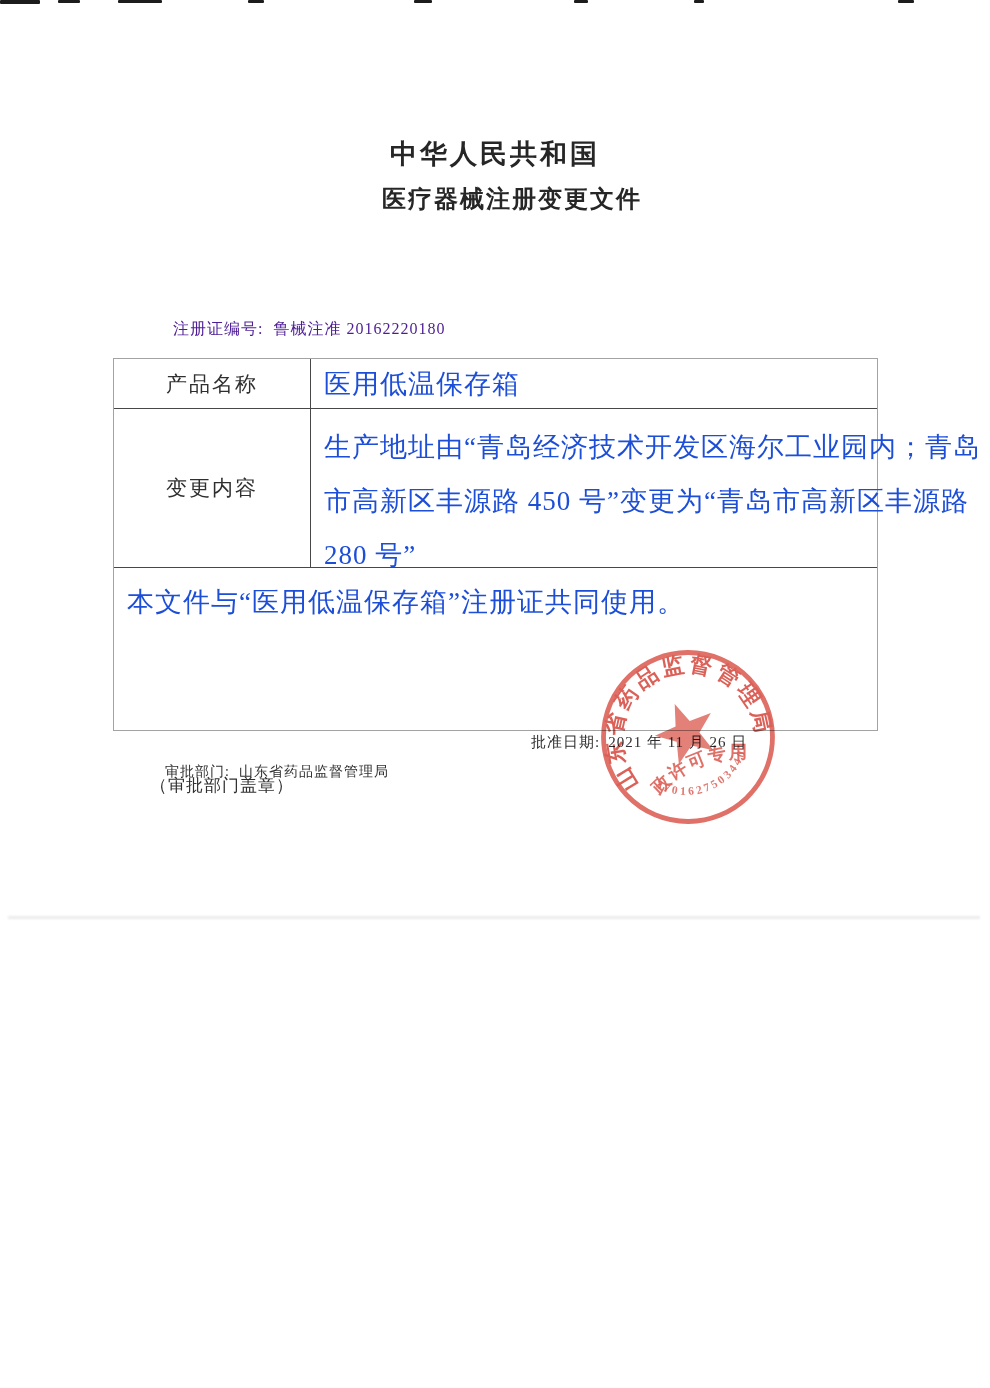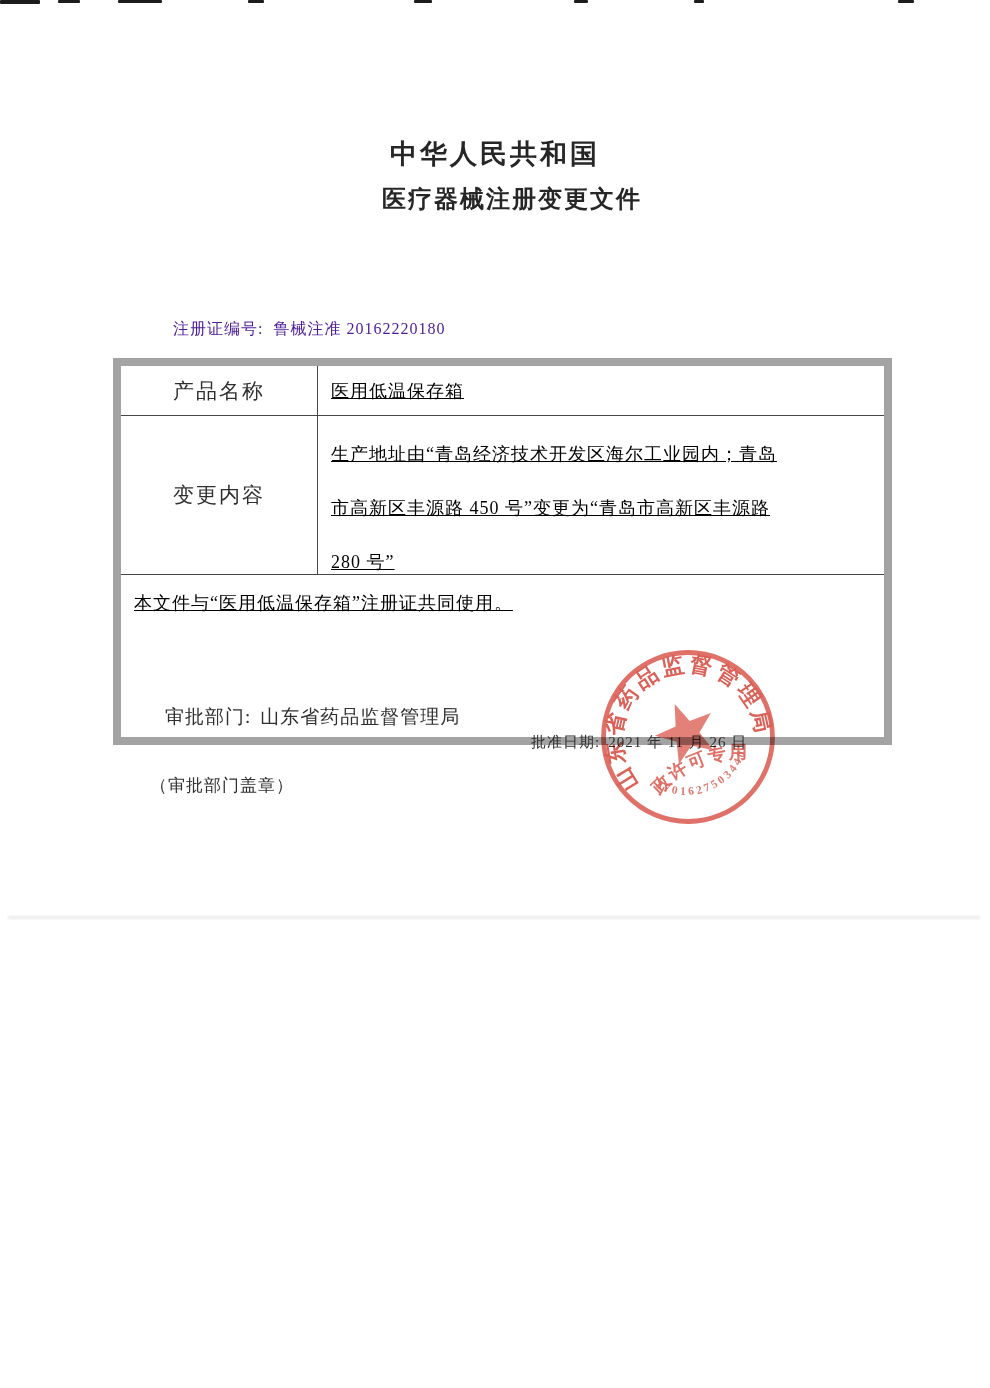--- a/index.html
+++ b/index.html
@@ -18,40 +18,40 @@
   .title-line1{font-size:27px;font-weight:700;letter-spacing:3px;line-height:32px;}
   .title-line2{font-size:24px;font-weight:700;letter-spacing:2px;line-height:32px;margin-top:13px;padding-left:34px;}
 
   
   .reg-line{position:absolute;left:173px;top:319px;font-size:16px;color:#4c1d95;letter-spacing:1px;}
   .reg-line .val{margin-left:10px;}
 
   
   .doc-table{
     position:absolute;left:113px;top:358px;width:763px;
-    border:8px solid #a3a3a3;display:flex;flex-direction:column;background:transparent;
+    border:1px solid #a3a3a3;display:flex;flex-direction:column;background:transparent;
   }
   .t-row{display:flex;}
   .t-row + .t-row{border-top:1.5px solid #474747;}
   .t-label{
     width:196px;flex:0 0 196px;border-right:1.5px solid #474747;
     display:flex;align-items:center;justify-content:center;
     font-size:21px;letter-spacing:2px;color:#2f2f2f;
   }
-  .t-value{flex:1;font-size:18px;color:#000000;padding-left:13px;padding-right:8px;letter-spacing:1px;text-decoration:underline;}
+  .t-value{flex:1;font-size:27px;color:#1d4ed8;padding-left:13px;padding-right:8px;letter-spacing:1px;}
   .row-1{height:49px;}
   .row-1 .t-value{display:flex;align-items:center;}
   .row-2{height:158px;}
   .row-2 .t-value{padding-top:11px;}
   .row-2 .vline{line-height:54px;white-space:nowrap;}
   .row-3{height:162px;}
   .row-3 .t-value{padding-top:16px;}
 
   
-  .footer-dept{position:absolute;left:165px;top:704px;font-size:19px;color:#2f2f2f;letter-spacing:1px;}
+  .footer-dept{position:absolute;left:165px;top:763px;font-size:14px;color:#2f2f2f;letter-spacing:1px;}
   .footer-dept .val{margin-left:9px;}
   .footer-date{position:absolute;left:531px;top:733px;font-size:15px;color:#2f2f2f;letter-spacing:1px;}
   .footer-date .val{margin-left:8px;}
   .footer-stamp-note{position:absolute;left:150px;top:774px;font-size:17px;color:#2f2f2f;letter-spacing:1px;}
 
   
   .scan-streak{position:absolute;left:8px;top:916px;width:972px;height:3px;background:#ebebeb;filter:blur(1px);}
 
   
   .seal{

